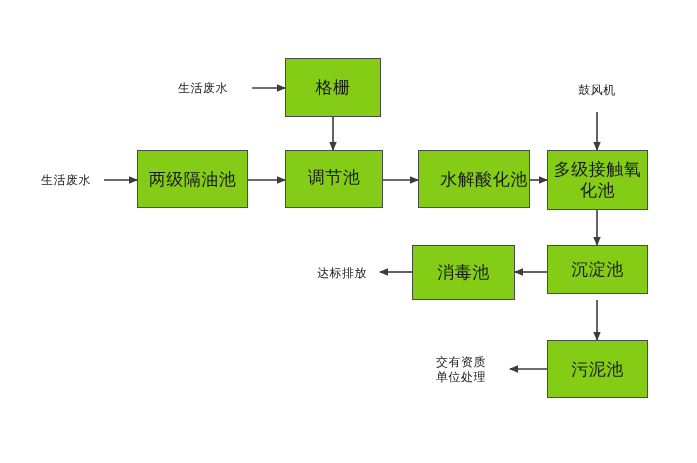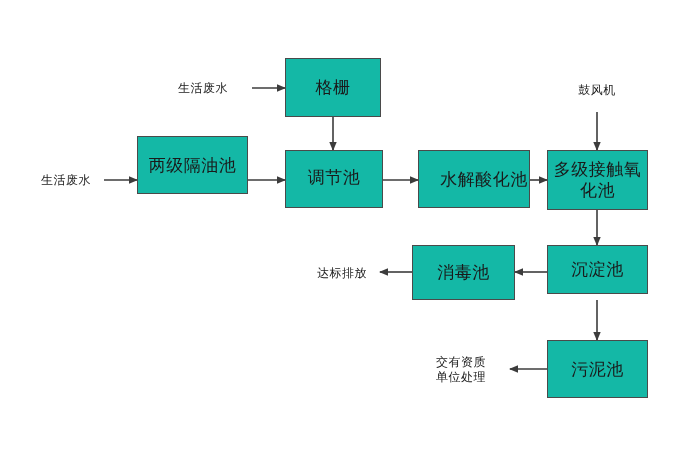--- a/index.html
+++ b/index.html
@@ -14,21 +14,21 @@
     position: relative;
     width: 697px;
     height: 463px;
     background: #ffffff;
     overflow: hidden;
   }
   .node {
     position: absolute;
     box-sizing: border-box;
     border: 1px solid #4a4a4a;
-    background: #14b8a6;
+    background: #84cc16;
     display: flex;
     align-items: center;
     justify-content: center;
     text-align: center;
     color: #1a1a1a;
     font-size: 17px;
     line-height: 1.22;
     letter-spacing: 0.5px;
     font-family: "DejaVu Sans", sans-serif;
   }
@@ -81,21 +81,21 @@
         <line x1="547" y1="272" x2="515" y2="272" marker-end="url(#ah-right)"></line>
         <line x1="412" y1="272" x2="380" y2="272" marker-end="url(#ah-right)"></line>
         <line x1="597" y1="300" x2="597" y2="340" marker-end="url(#ah-right)"></line>
         <line x1="547" y1="369" x2="510" y2="369" marker-end="url(#ah-right)"></line>
       </g>
   </svg>
   <div id="node-layer">
       <div class="node" style="left: 285px; top: 58px; width: 96px; height: 59px;">
         <span style="white-space: pre-line;">格栅</span>
       </div>
-      <div class="node" style="left: 137px; top: 136px; width: 111px; height: 58px;">
+      <div class="node" style="left: 137px; top: 150px; width: 111px; height: 58px;">
         <span style="white-space: pre-line;">两级隔油池</span>
       </div>
       <div class="node" style="left: 285px; top: 150px; width: 98px; height: 58px;">
         <span style="white-space: pre-line; font-family: Liberation Mono, monospace;">调节池</span>
       </div>
       <div class="node" style="left: 418px; top: 150px; width: 112px; height: 58px; padding-left: 20px;">
         <span style="white-space: pre-line;">水解酸化池</span>
       </div>
       <div class="node" style="left: 547px; top: 150px; width: 101px; height: 60px;">
         <span style="white-space: pre-line;">多级接触氧

